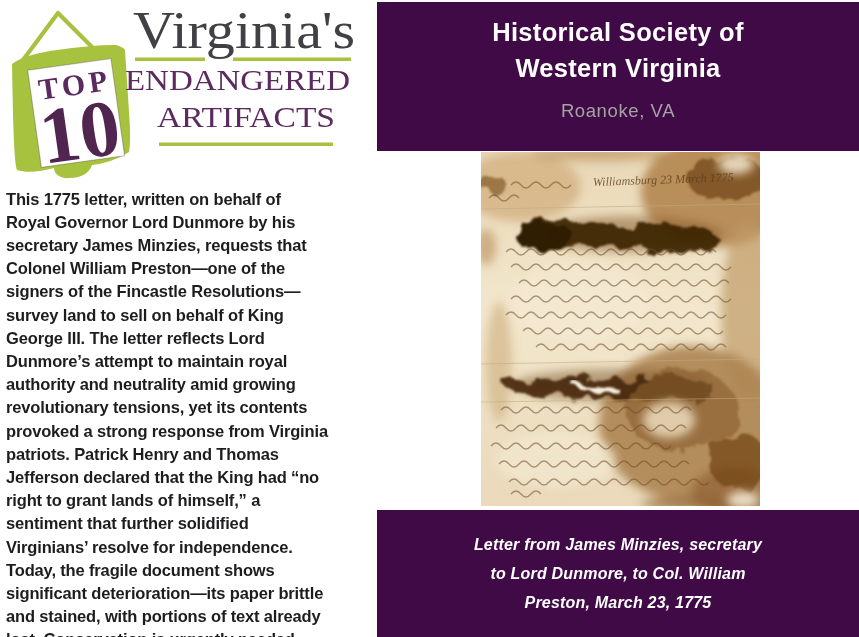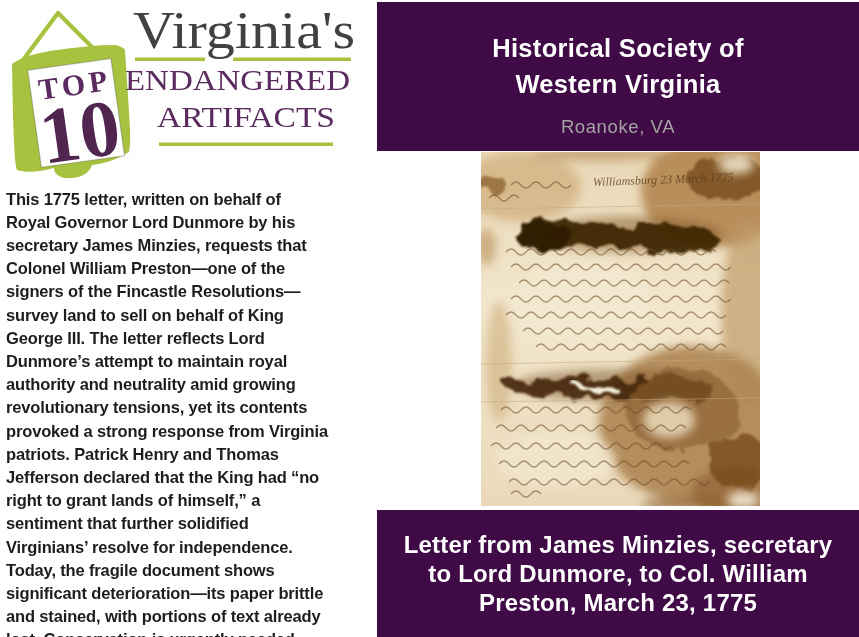--- a/index.html
+++ b/index.html
@@ -11,36 +11,36 @@
   .logo-area{position:absolute;left:2px;top:2px;width:368px;height:178px;}
   
   .description{
     position:absolute;left:6px;top:171px;width:378px;
     font-weight:700;font-size:16.5px;line-height:23.2px;letter-spacing:-0.15px;
     color:#1d1d1f;white-space:pre-line;
   }
   
   .org-box{
     position:absolute;left:377px;top:2px;width:482px;height:149px;
-    background:#3f0a46;color:#ffffff;text-align:center;box-sizing:border-box;padding-top:28px;
+    background:#3f0a46;color:#ffffff;text-align:center;box-sizing:border-box;padding-top:12px;
   }
   .org-name{
     margin:0;font-size:25.5px;font-weight:700;line-height:36px;letter-spacing:.3px;
     white-space:pre-line;
   }
   .org-location{
     margin-top:14px;font-size:18.5px;font-weight:400;letter-spacing:.6px;color:#a3a3a3;
   }
   .caption-box{
     position:absolute;left:377px;top:510px;width:482px;height:127px;
     background:#3f0a46;color:#ffffff;display:flex;align-items:center;justify-content:center;
     text-align:center;
   }
   .caption-text{
-    font-size:24px;font-weight:700;line-height:29px;letter-spacing:.2px;white-space:pre-line;
+    font-size:16px;font-weight:700;line-height:29px;letter-spacing:.2px;white-space:pre-line;font-style:italic;
   }
   
   .letter-wrap{position:absolute;left:481px;top:152px;width:279px;height:354px;}
   .letter-wrap svg{display:block;}
   .inscription{
     font-family:"Liberation Serif",serif;font-style:italic;font-size:12px;fill:#5a3b1a;
   }
 </style>
 </head>
 <body>

